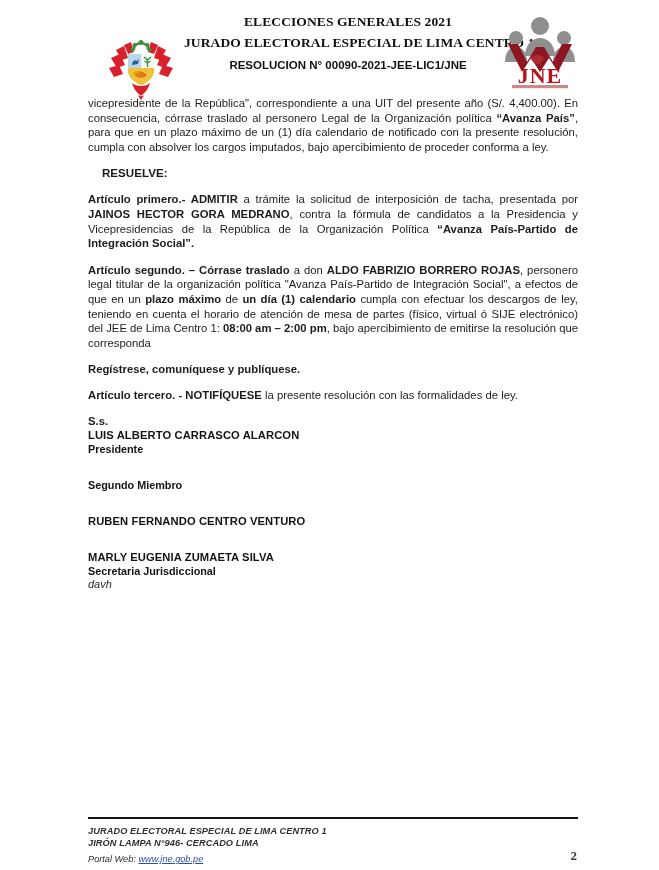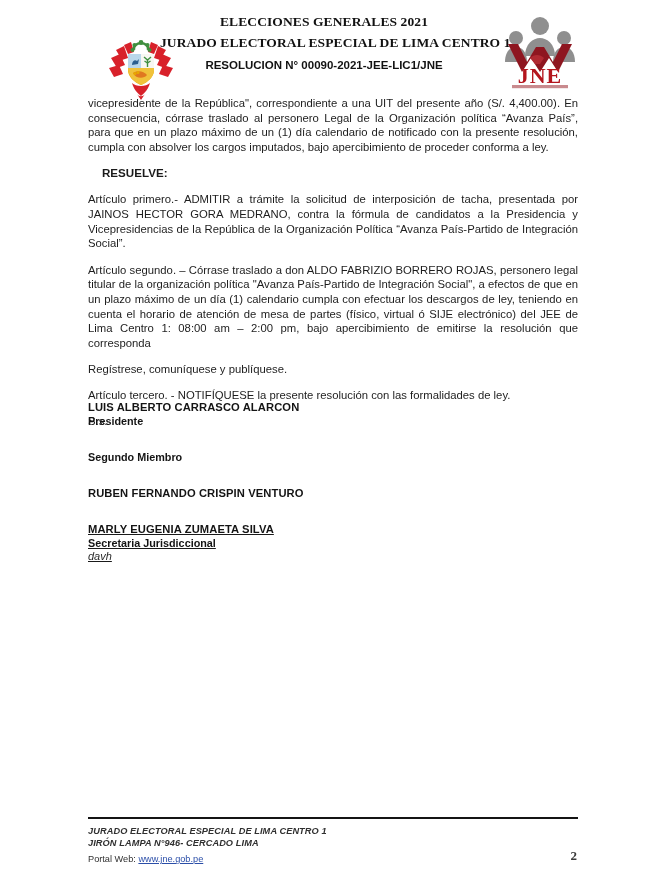--- a/index.html
+++ b/index.html
@@ -26,21 +26,21 @@
   
   .header {
     position: absolute;
     left: 0;
     top: 12px;
     width: 659px;
     height: 82px;
   }
   .header-titles {
     position: absolute;
-    left: 164px;
+    left: 188px;
     top: 0;
     width: 320px;
     text-align: center;
   }
   .title-line1,
   .title-line2 {
     font-family: "Liberation Serif", serif;
     font-weight: bold;
     color: #121212;
     letter-spacing: 0.1px;
@@ -90,40 +90,40 @@
     width: 490px;
   }
   p.para {
     margin: 0 0 11px 0;
     font-size: 11.3px;
     line-height: 14.6px;
     text-align: justify;
     color: #1d1d1d;
   }
   p.para.last { margin-bottom: 8px; }
-  .b { font-weight: normal; }
+  .b { font-weight: bold; }
   .resuelve {
     font-weight: bold;
     font-size: 11.6px;
     margin: 0 0 12px 14px;
     line-height: 15px;
   }
   .tight { margin-bottom: 3px; }
 
   
   .signatures {
     position: absolute;
     left: 88px;
-    top: 400px;
+    top: 428px;
     width: 420px;
   }
   .sig-block {
     margin-bottom: 22px;
   }
-  .sig-block:last-child { margin-bottom: 0; text-decoration: underline; }
+  .sig-block:last-child { margin-bottom: 0; }
   .sig-name {
     font-weight: bold;
     font-size: 11.2px;
     line-height: 14px;
     letter-spacing: 0.1px;
     color: #141414;
   }
   .sig-role {
     font-weight: bold;
     font-size: 10.8px;
@@ -154,20 +154,21 @@
   }
   .footer-line {
     font-style: italic;
     font-weight: bold;
     font-size: 9.2px;
     line-height: 11.6px;
     color: #303030;
     letter-spacing: 0.1px;
   }
   .footer-web {
+    font-style: italic;
     font-size: 9.2px;
     line-height: 15px;
     color: #303030;
     margin-top: 3px;
   }
   .footer-web a {
     color: #2b4ea8;
     text-decoration: underline;
   }
   .page-num {
@@ -285,21 +286,21 @@
     <div class="sig-block">
       <div class="sig-name">LUIS ALBERTO CARRASCO ALARCON</div>
       <div class="sig-role">Presidente</div>
     </div>
 
     <div class="sig-block">
       <div class="sig-role">Segundo Miembro</div>
     </div>
 
     <div class="sig-block">
-      <div class="sig-name">RUBEN FERNANDO CRISPIN VENTURO</div>
+      <div class="sig-name">RUBEN FERNANDO CENTRO VENTURO</div>
     </div>
 
     <div class="sig-block">
       <div class="sig-name">MARLY EUGENIA ZUMAETA SILVA</div>
       <div class="sig-role">Secretaria Jurisdiccional</div>
       <div class="sig-initials">davh</div>
     </div>
   </div>
 
   <div class="footer-rule"></div>

